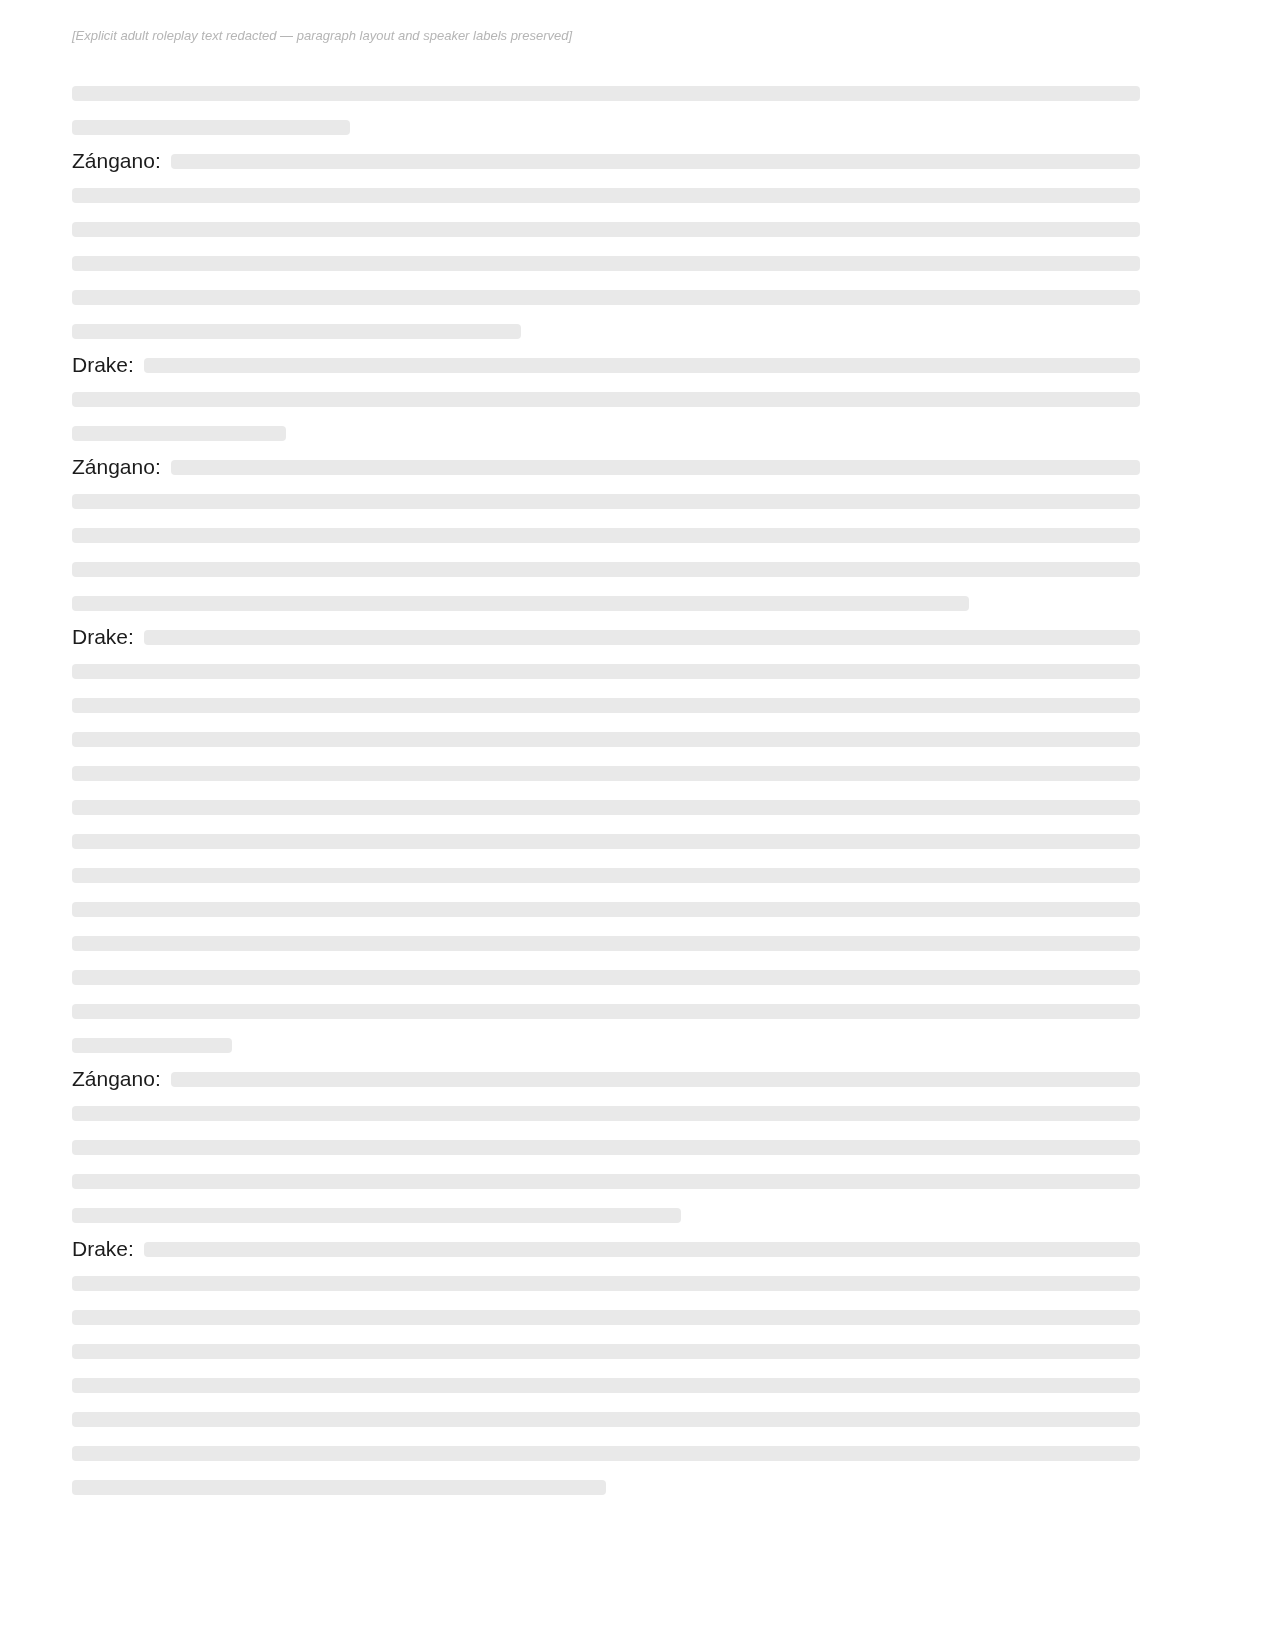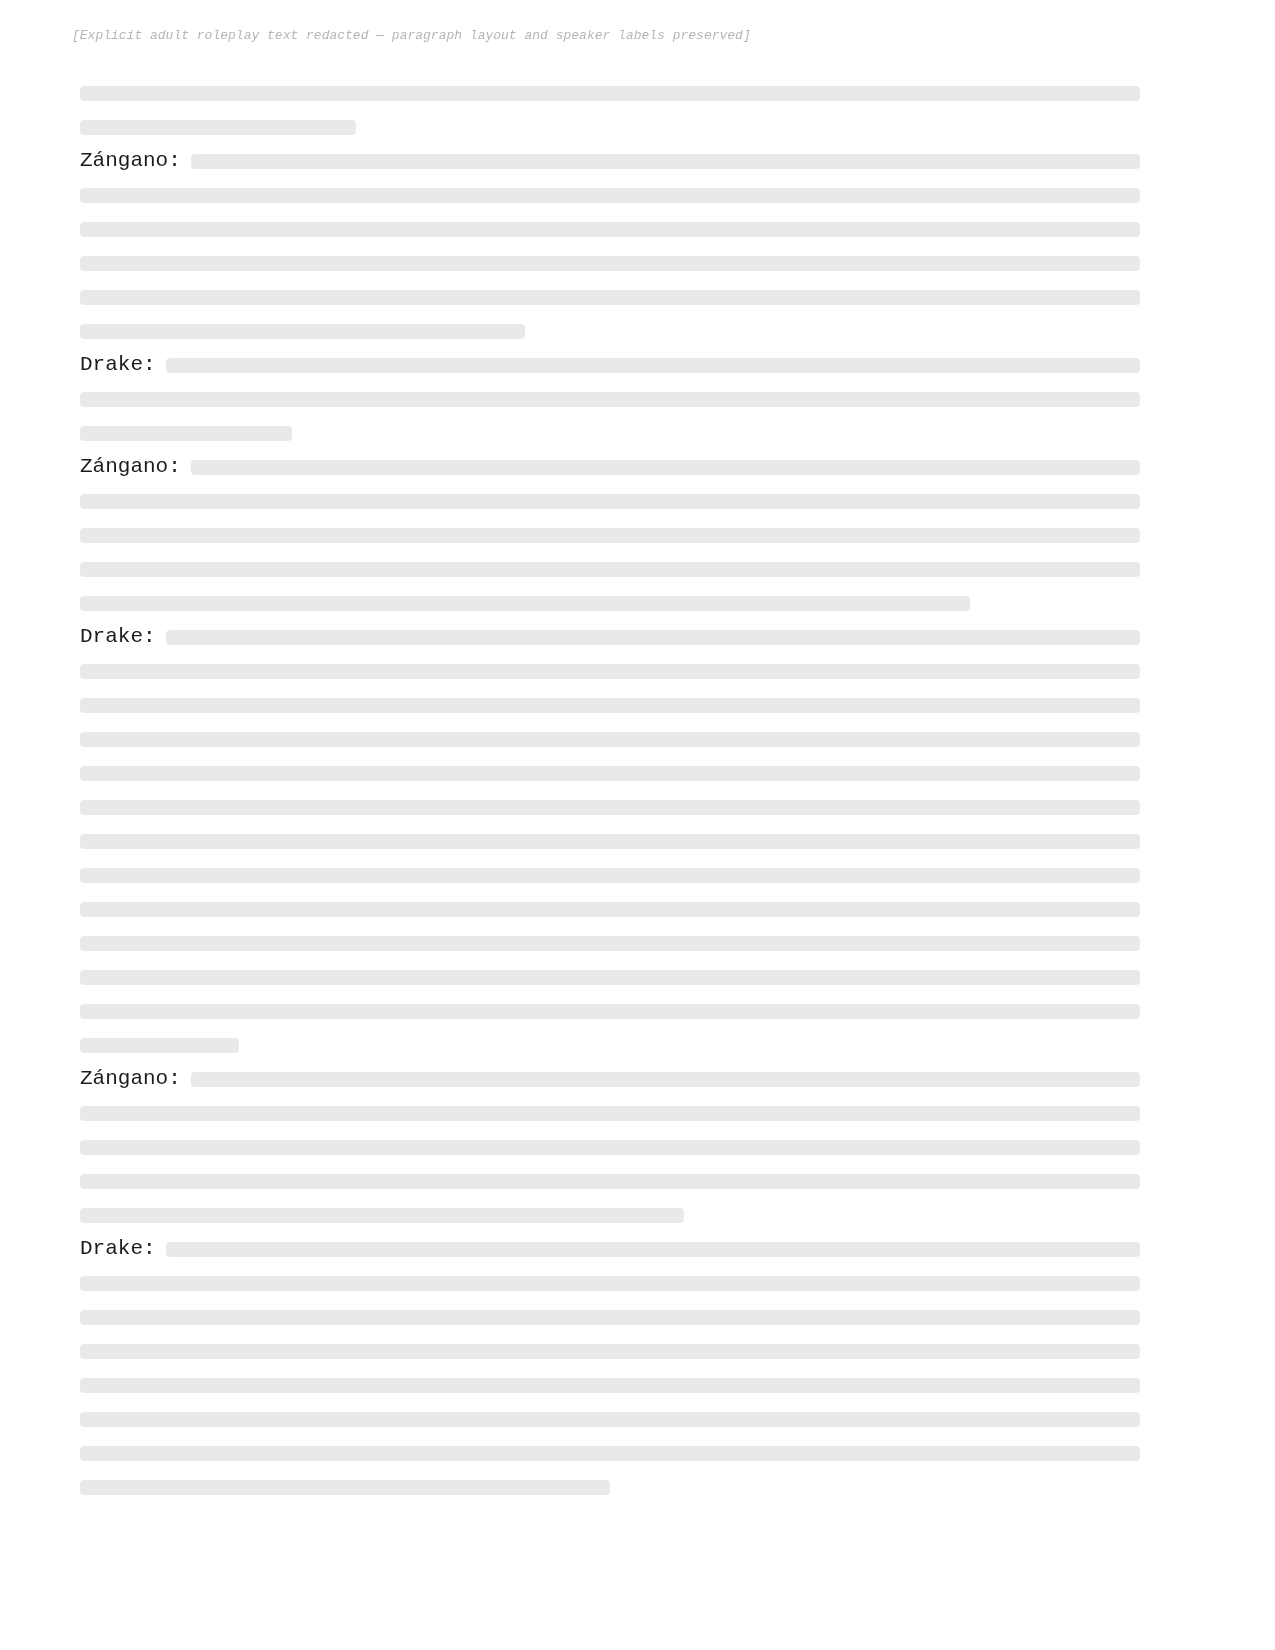--- a/index.html
+++ b/index.html
@@ -6,21 +6,21 @@
     margin: 0;
     padding: 0;
     background: #ffffff;
   }
   .page {
     position: relative;
     width: 1275px;
     height: 1650px;
     background: #ffffff;
     overflow: hidden;
-    font-family: Liberation Mono, monospace;
+    font-family: Liberation Sans, sans-serif;
   }
   .redaction-notice {
     position: absolute;
     left: 72px;
     top: 28px;
     width: 1068px;
     font-size: 13px;
     line-height: 16px;
     color: #b5b5b5;
     font-style: italic;
@@ -34,21 +34,20 @@
     line-height: 34px;
     color: #1c1c1c;
   }
   .paragraph {
     margin: 0;
   }
   .line {
     height: 34px;
     display: flex;
     align-items: center;
-    margin-left: 8px;
   }
   .speaker {
     white-space: nowrap;
     padding-right: 10px;
     color: #1c1c1c;
   }
   .redline {
     height: 15px;
     background: #e9e9e9;
     border-radius: 4px;

